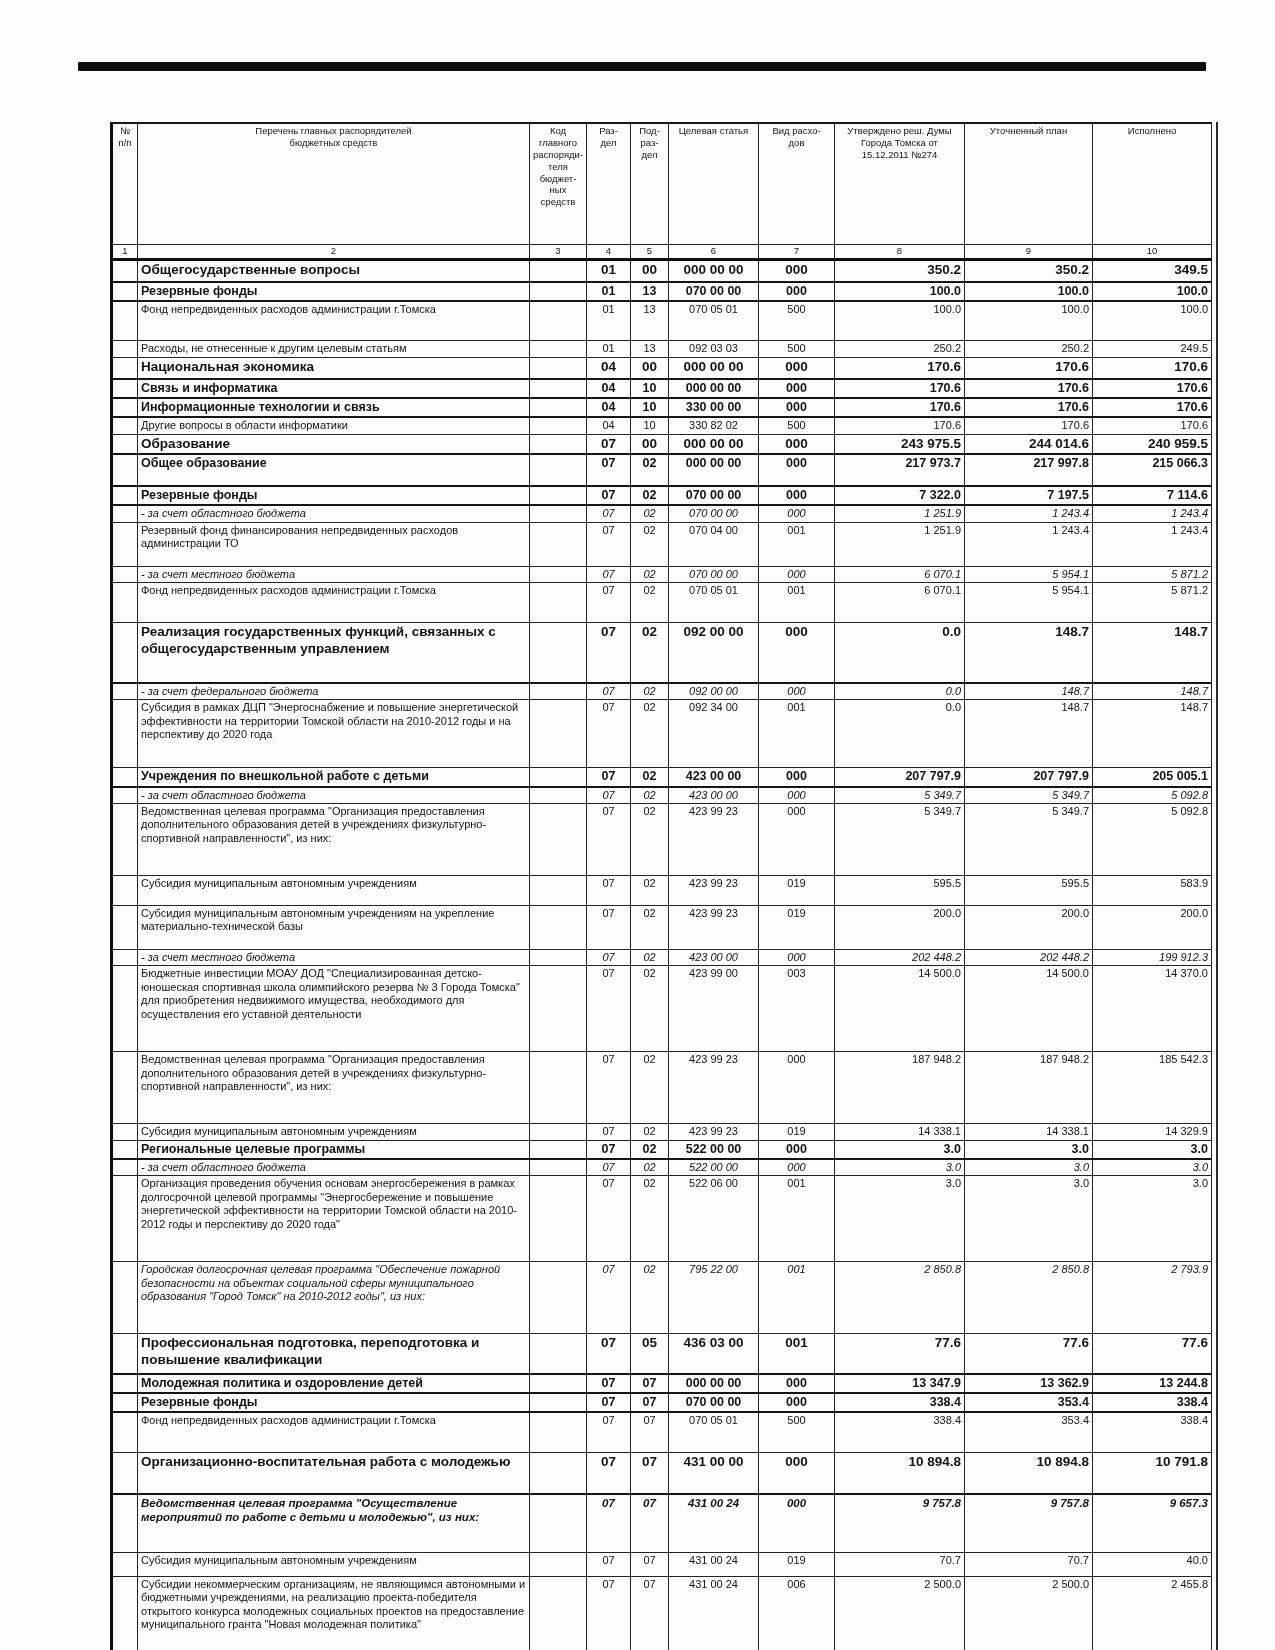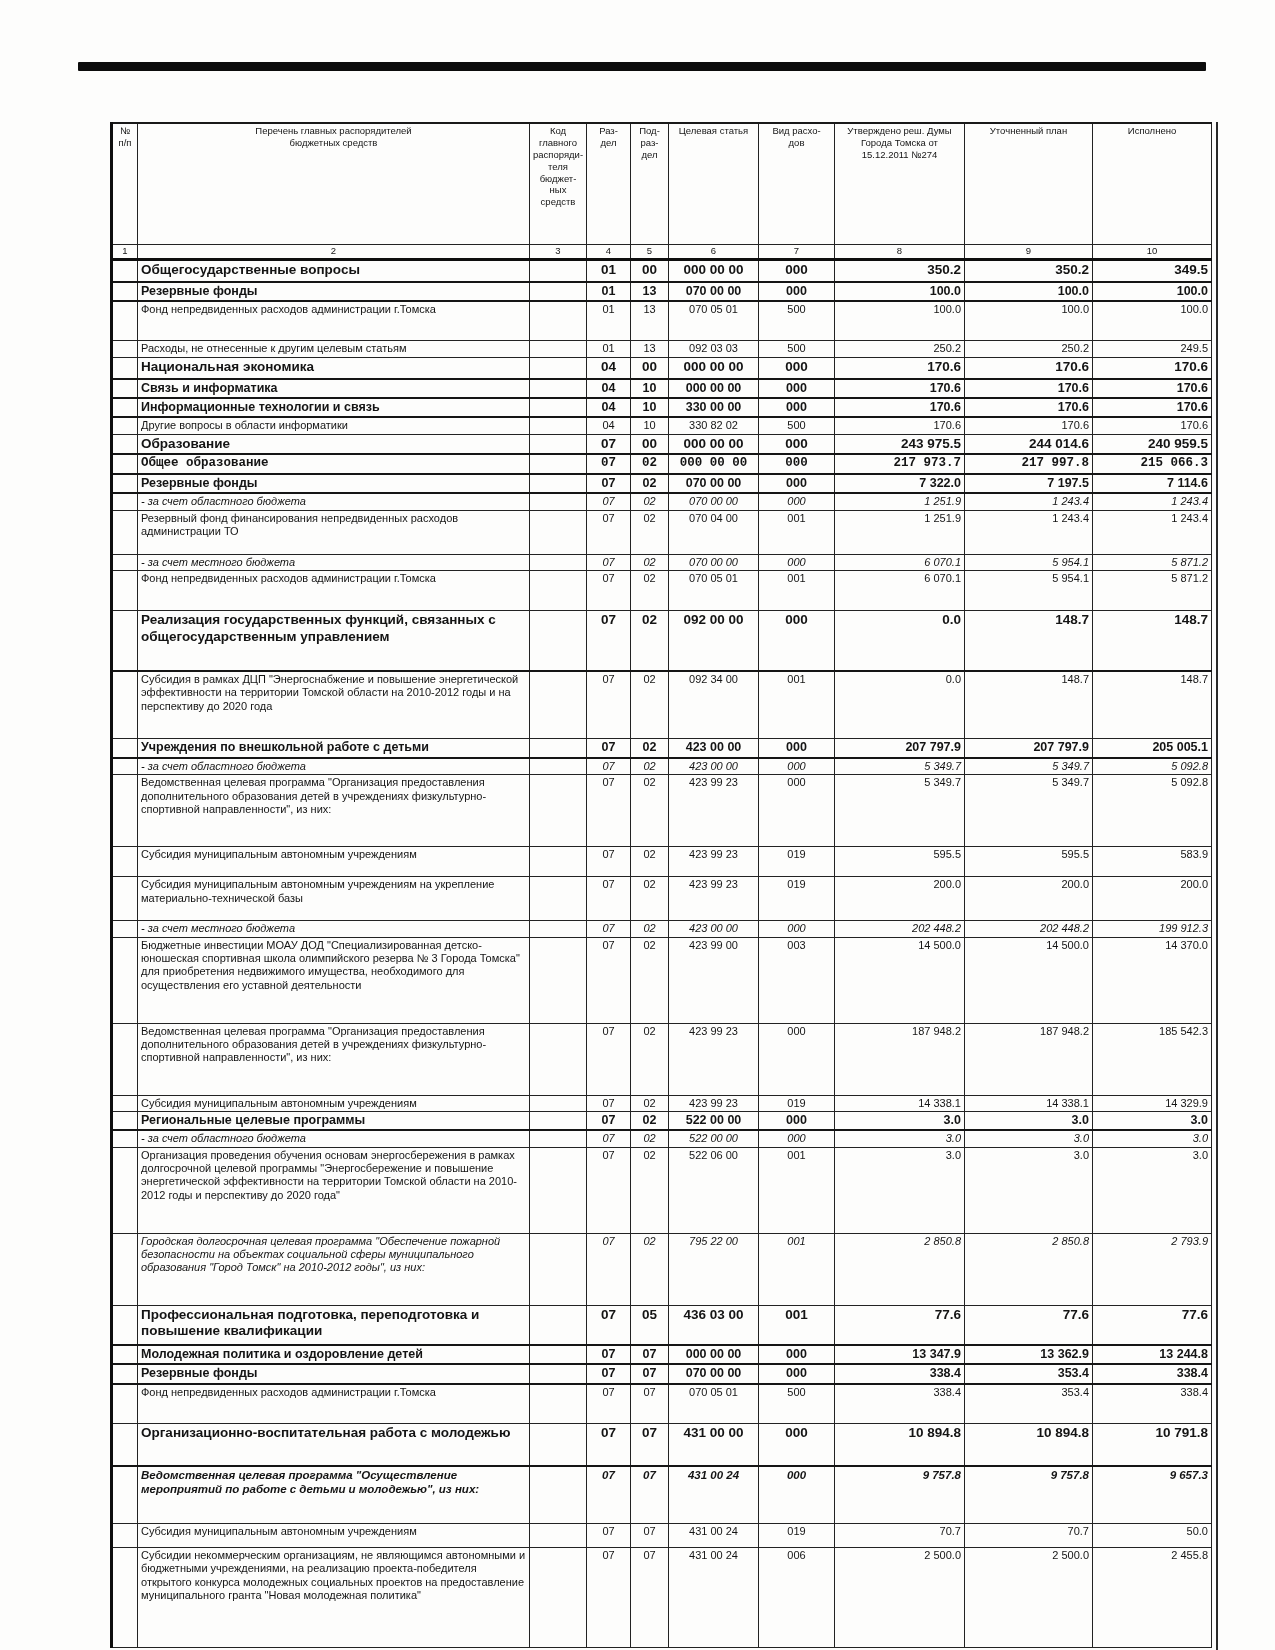--- a/index.html
+++ b/index.html
@@ -225,21 +225,21 @@
           <td class="c-name">Образование</td>
           <td class="c-code"></td>
           <td class="c-code">07</td>
           <td class="c-code">00</td>
           <td class="c-code">000 00 00</td>
           <td class="c-code">000</td>
           <td class="c-amt">243 975.5</td>
           <td class="c-amt">244 014.6</td>
           <td class="c-amt">240 959.5</td>
         </tr>
-        <tr class="r-h2" style="height: 20px; font-family: Liberation Mono, monospace;">
+        <tr class="r-h2" style="height: 32px;">
           <td class="c-code"></td>
           <td class="c-name">Общее образование</td>
           <td class="c-code"></td>
           <td class="c-code">07</td>
           <td class="c-code">02</td>
           <td class="c-code">000 00 00</td>
           <td class="c-code">000</td>
           <td class="c-amt">217 973.7</td>
           <td class="c-amt">217 997.8</td>
           <td class="c-amt">215 066.3</td>
@@ -300,20 +300,32 @@
           <td class="c-code">02</td>
           <td class="c-code">070 05 01</td>
           <td class="c-code">001</td>
           <td class="c-amt">6 070.1</td>
           <td class="c-amt">5 954.1</td>
           <td class="c-amt">5 871.2</td>
         </tr>
         <tr class="r-h1" style="height: 60px;">
           <td class="c-code"></td>
           <td class="c-name">Реализация государственных функций, связанных с общегосударственным управлением</td>
+          <td class="c-code"></td>
+          <td class="c-code">07</td>
+          <td class="c-code">02</td>
+          <td class="c-code">092 00 00</td>
+          <td class="c-code">000</td>
+          <td class="c-amt">0.0</td>
+          <td class="c-amt">148.7</td>
+          <td class="c-amt">148.7</td>
+        </tr>
+        <tr class="r-it" style="height: 16px;">
+          <td class="c-code"></td>
+          <td class="c-name ind1">- за счет федерального бюджета</td>
           <td class="c-code"></td>
           <td class="c-code">07</td>
           <td class="c-code">02</td>
           <td class="c-code">092 00 00</td>
           <td class="c-code">000</td>
           <td class="c-amt">0.0</td>
           <td class="c-amt">148.7</td>
           <td class="c-amt">148.7</td>
         </tr>
         <tr class="r-n" style="height: 68px;">
@@ -559,21 +571,21 @@
         <tr class="r-n" style="height: 24px;">
           <td class="c-code"></td>
           <td class="c-name">Субсидия муниципальным автономным учреждениям</td>
           <td class="c-code"></td>
           <td class="c-code">07</td>
           <td class="c-code">07</td>
           <td class="c-code">431 00 24</td>
           <td class="c-code">019</td>
           <td class="c-amt">70.7</td>
           <td class="c-amt">70.7</td>
-          <td class="c-amt">50.0</td>
+          <td class="c-amt">40.0</td>
         </tr>
         <tr class="r-n" style="height: 100px;">
           <td class="c-code"></td>
           <td class="c-name">Субсидии некоммерческим организациям, не являющимся автономными и бюджетными учреждениями, на реализацию проекта-победителя открытого конкурса молодежных социальных проектов на предоставление муниципального гранта "Новая молодежная политика"</td>
           <td class="c-code"></td>
           <td class="c-code">07</td>
           <td class="c-code">07</td>
           <td class="c-code">431 00 24</td>
           <td class="c-code">006</td>
           <td class="c-amt">2 500.0</td>

